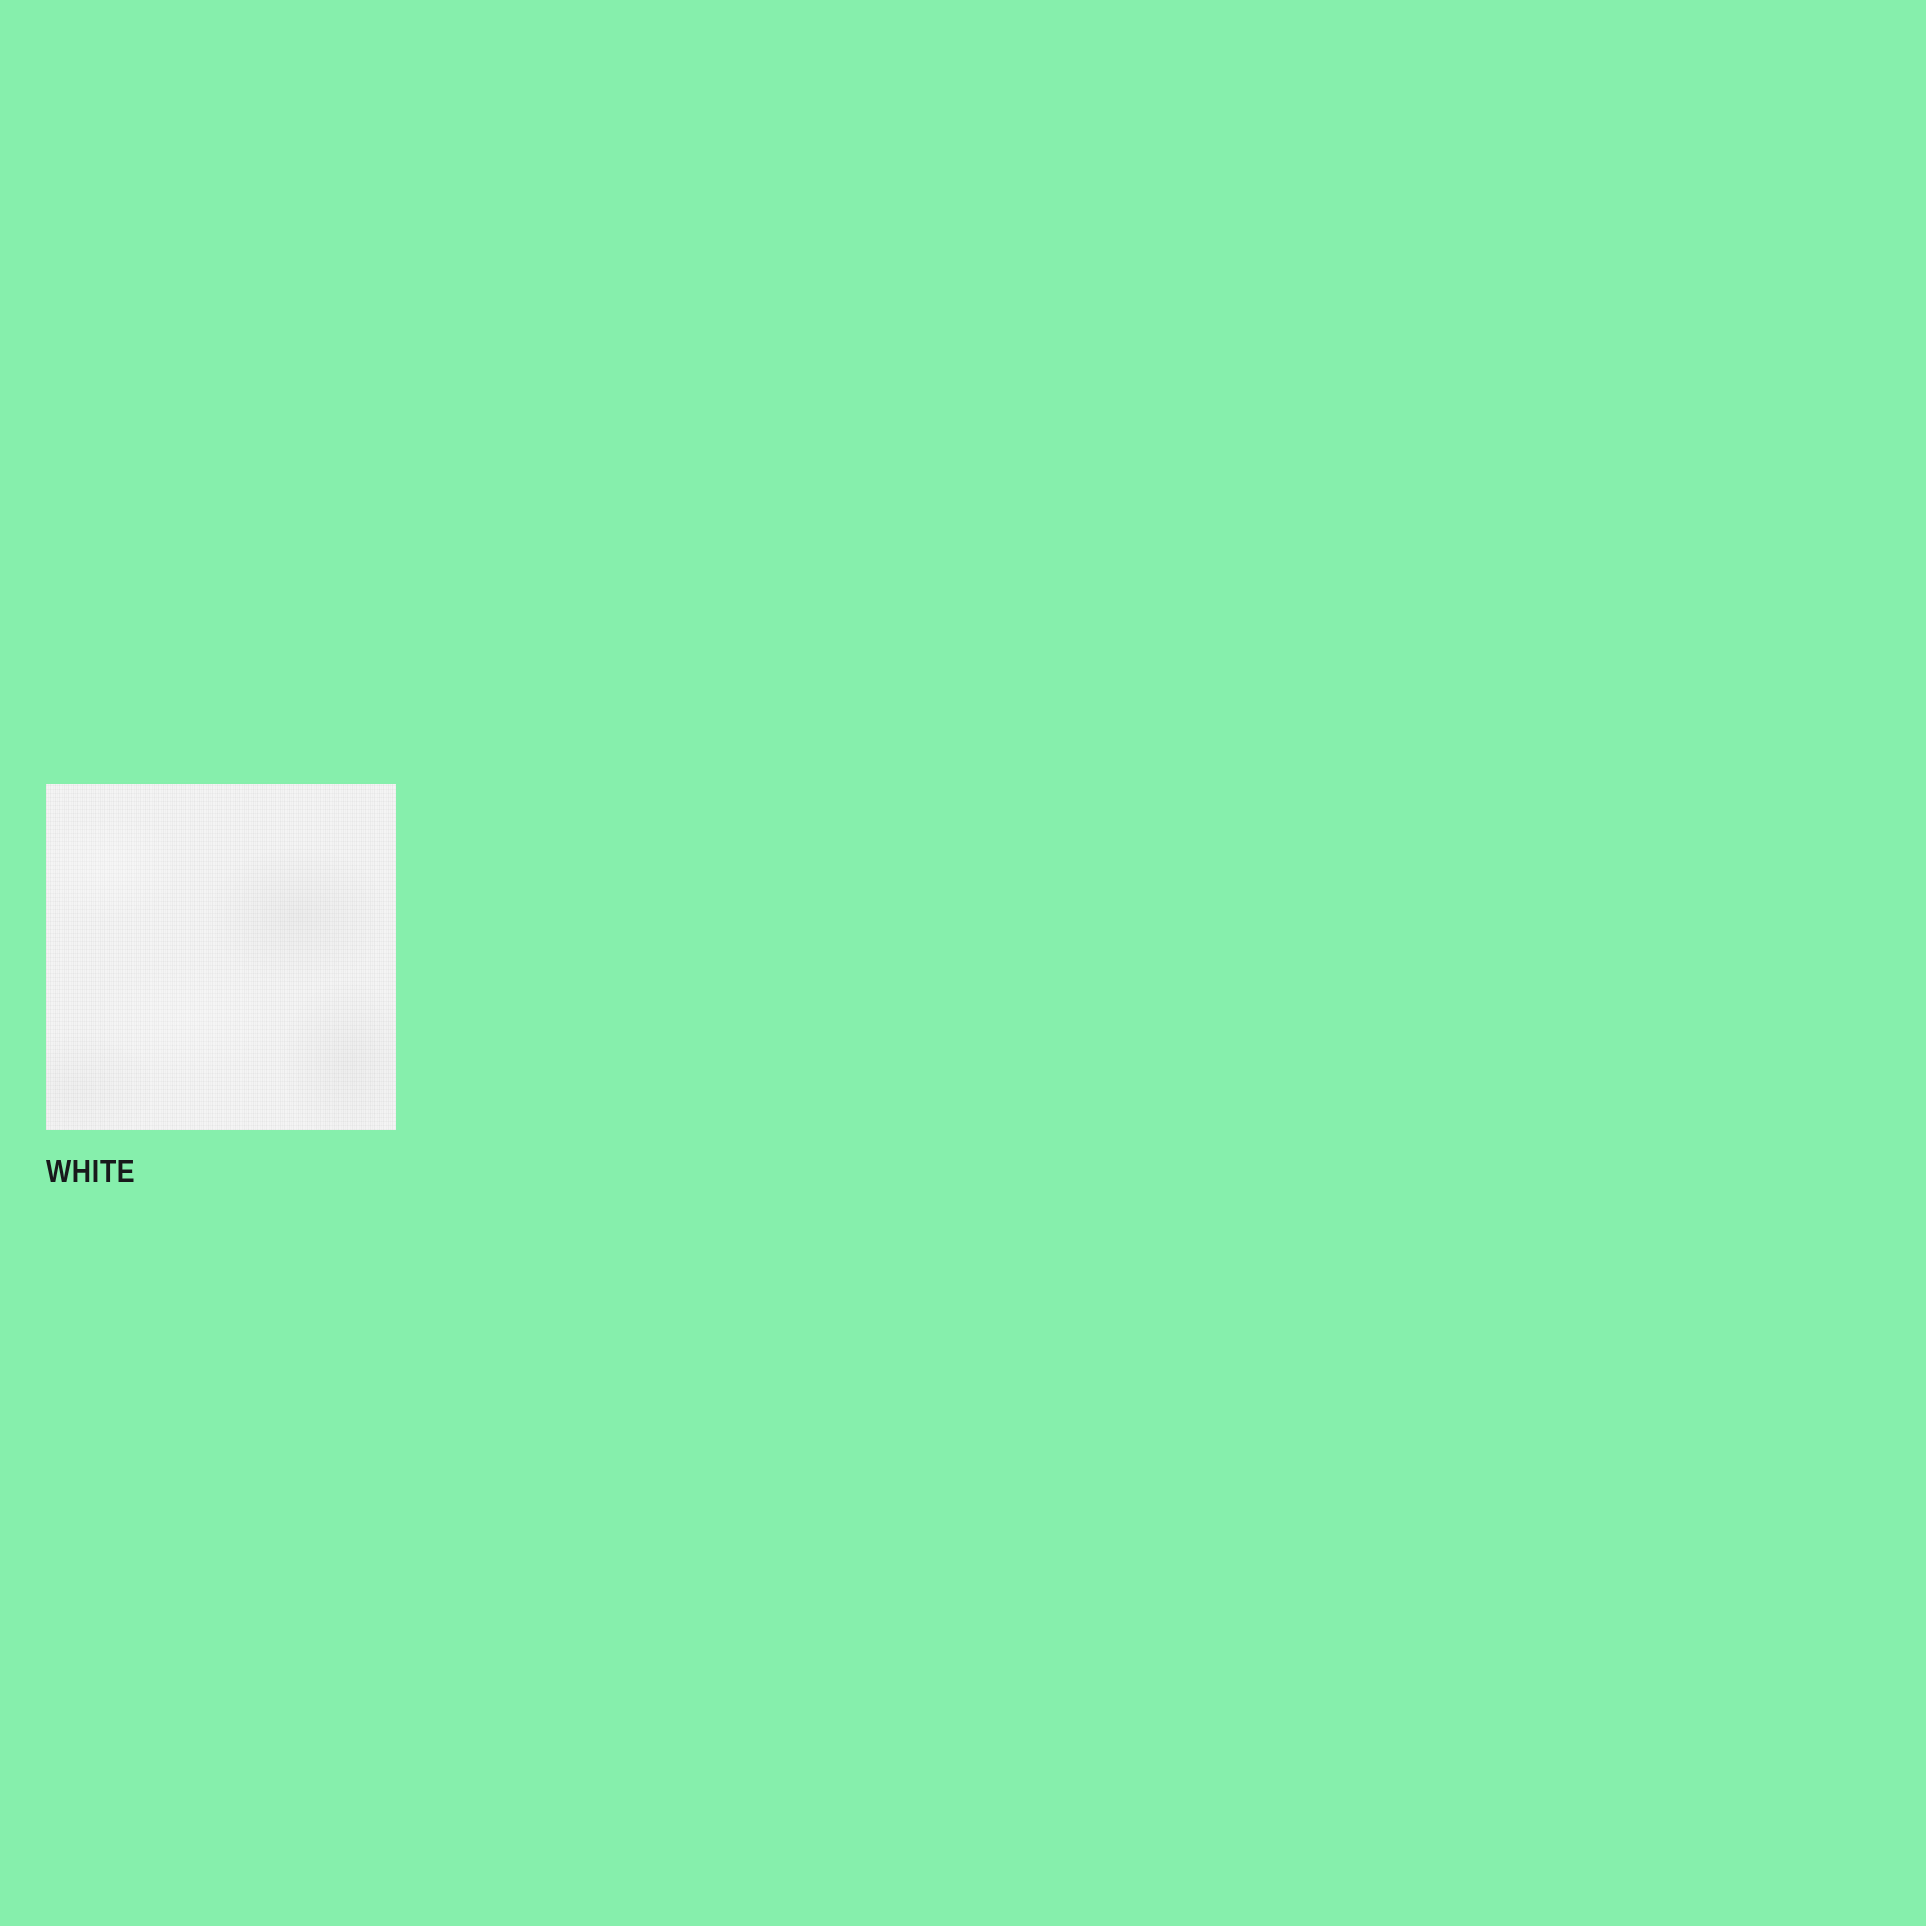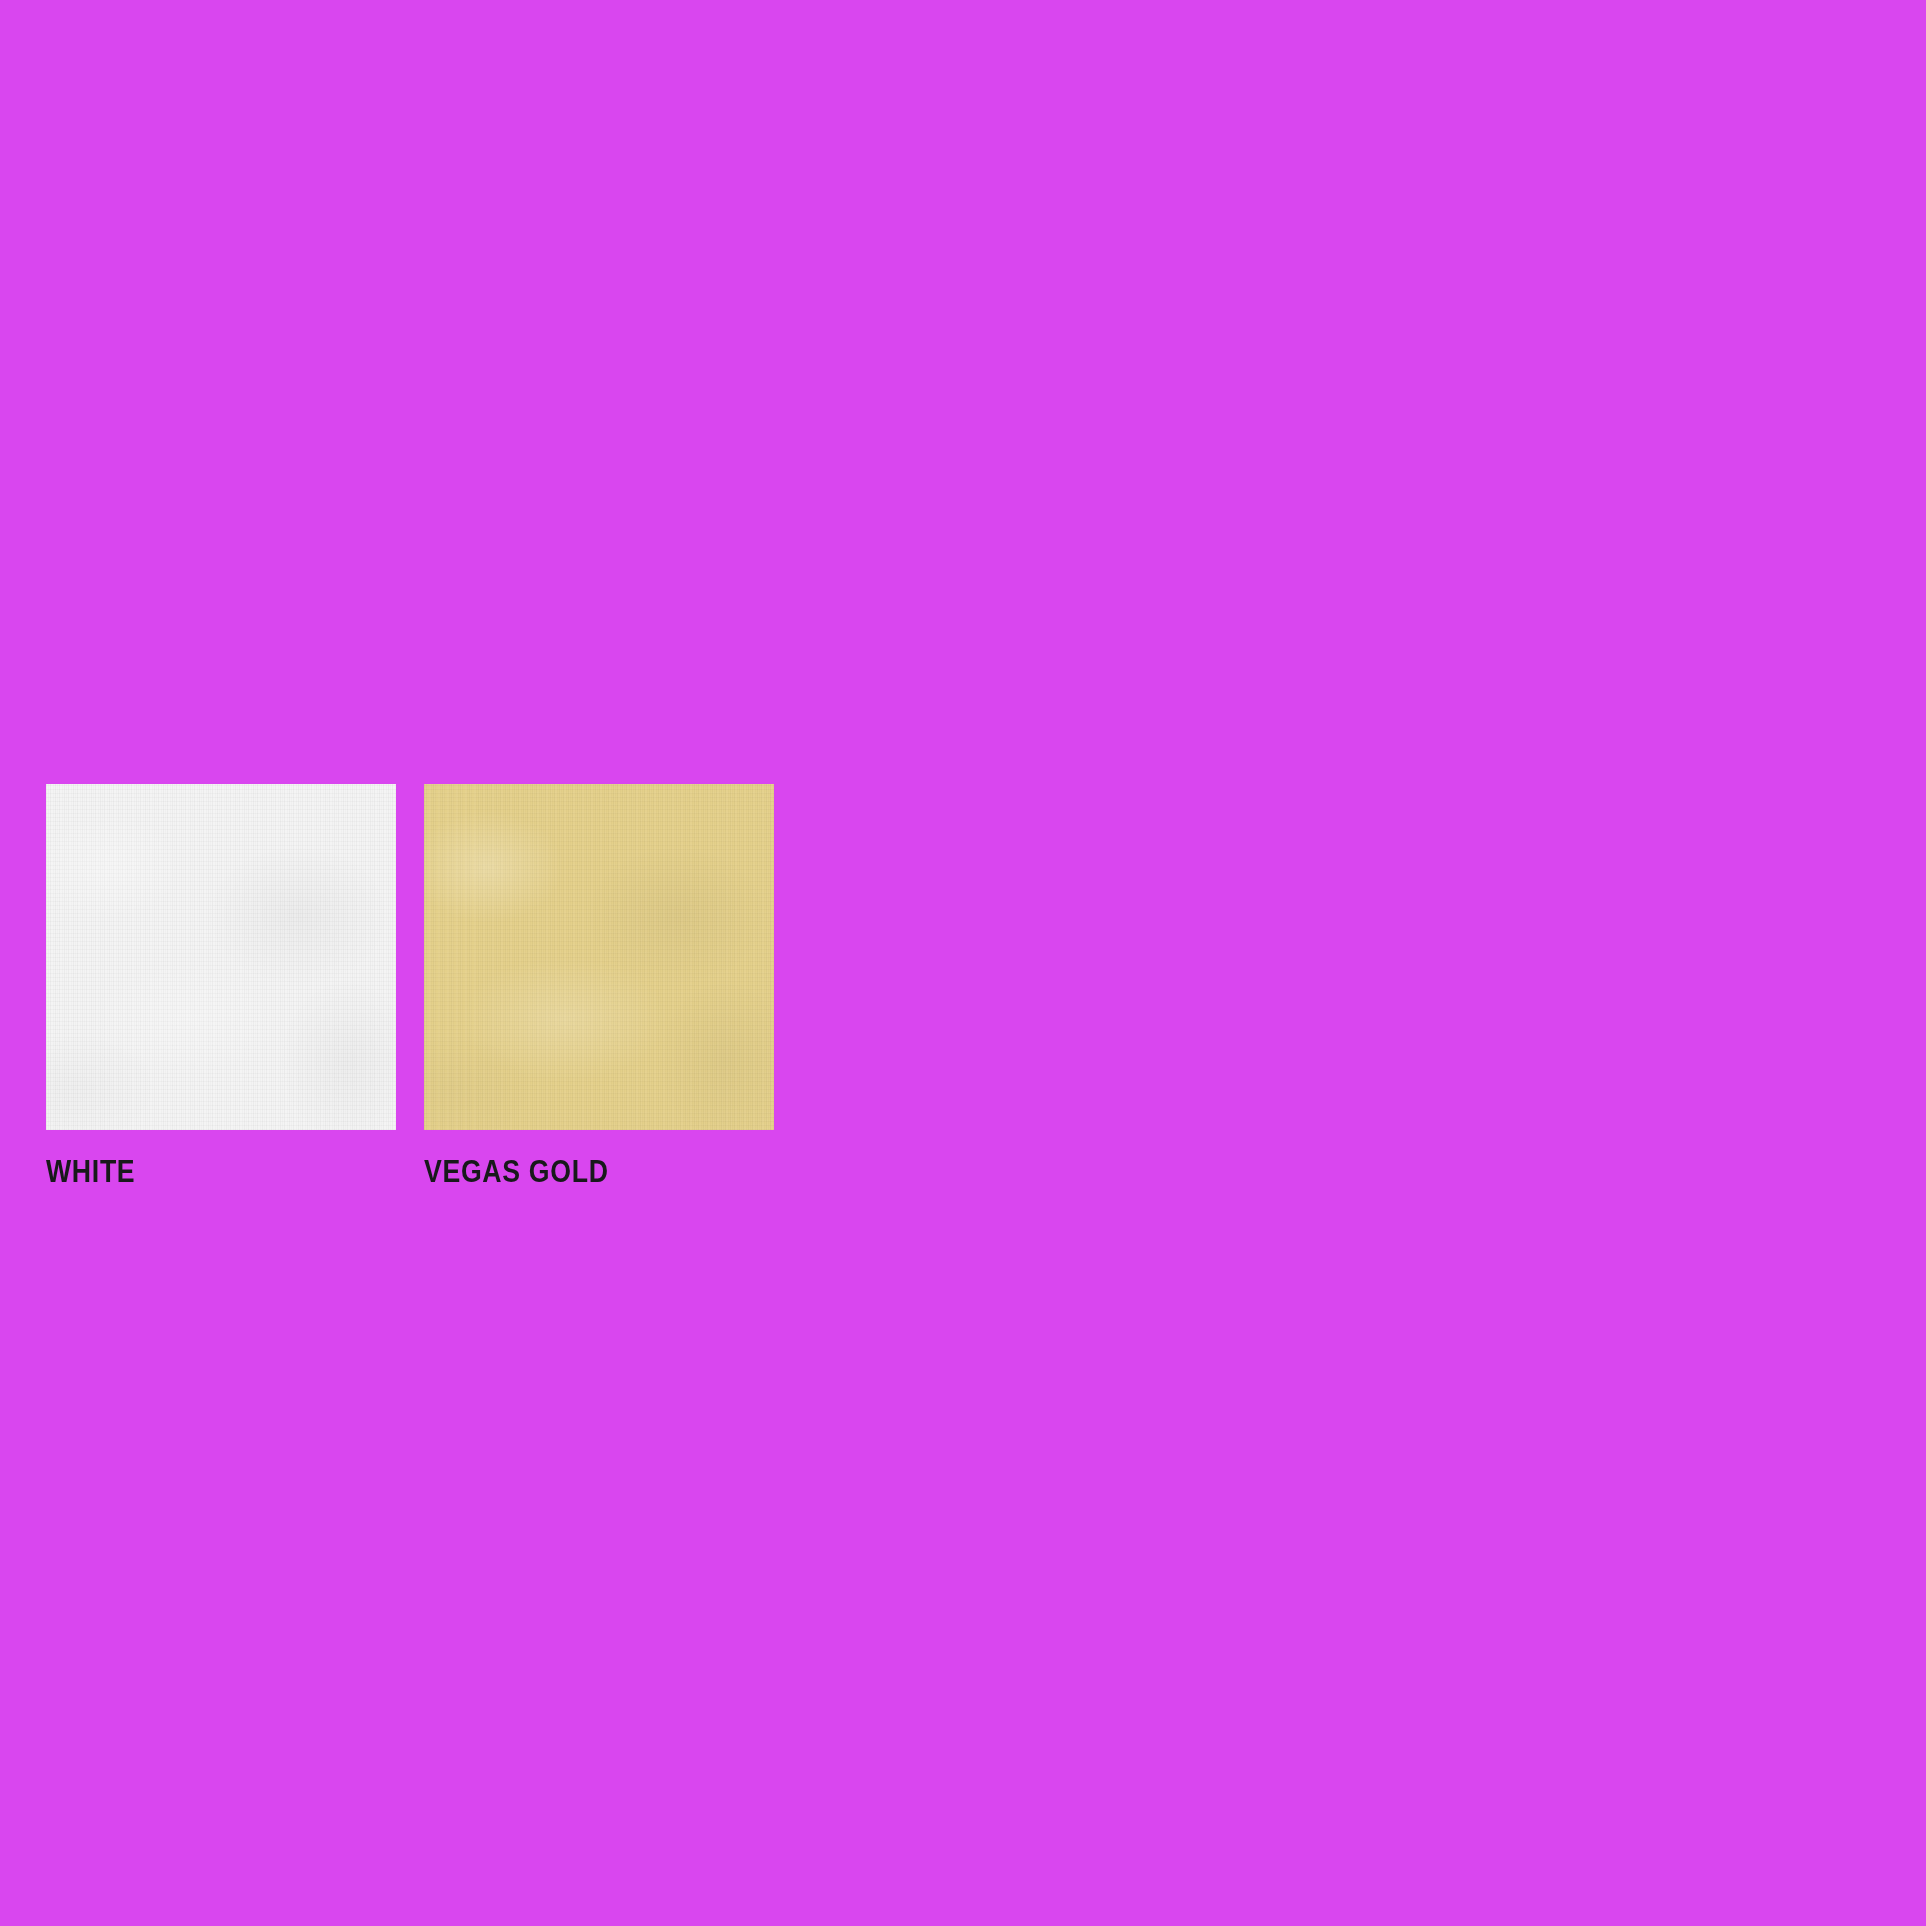--- a/index.html
+++ b/index.html
@@ -14,21 +14,21 @@
     font-family: "Liberation Sans", sans-serif;
     overflow: hidden;
   }
 
   .swatch-board {
     position: absolute;
     left: 0;
     top: 0;
     width: 1926px;
     height: 1926px;
-    background: #d946ef;
+    background: #86efac;
   }
 
   .swatch-row {
     position: absolute;
     left: 46px;
     top: 784px;
     width: 1851px;
     height: 416px;
     display: flex;
     flex-direction: row;
@@ -119,24 +119,16 @@
         <div class="weave-v"></div>
         <div class="weave-h"></div>
         <div class="mottle"></div>
       </div>
       <div class="swatch-label" style="color: rgb(24, 25, 27);">WHITE</div>
     </div>
 
 
 
 
-    <div class="swatch-cell">
-      <div class="swatch-chip" style="background-color: rgb(228, 208, 138);">
-        <div class="weave-v"></div>
-        <div class="weave-h"></div>
-        <div class="mottle"></div>
-      </div>
-      <div class="swatch-label" style="color: rgb(24, 25, 27);">VEGAS GOLD</div>
-    </div>
 
   </div>
 </div>
 
 
 </body></html>

